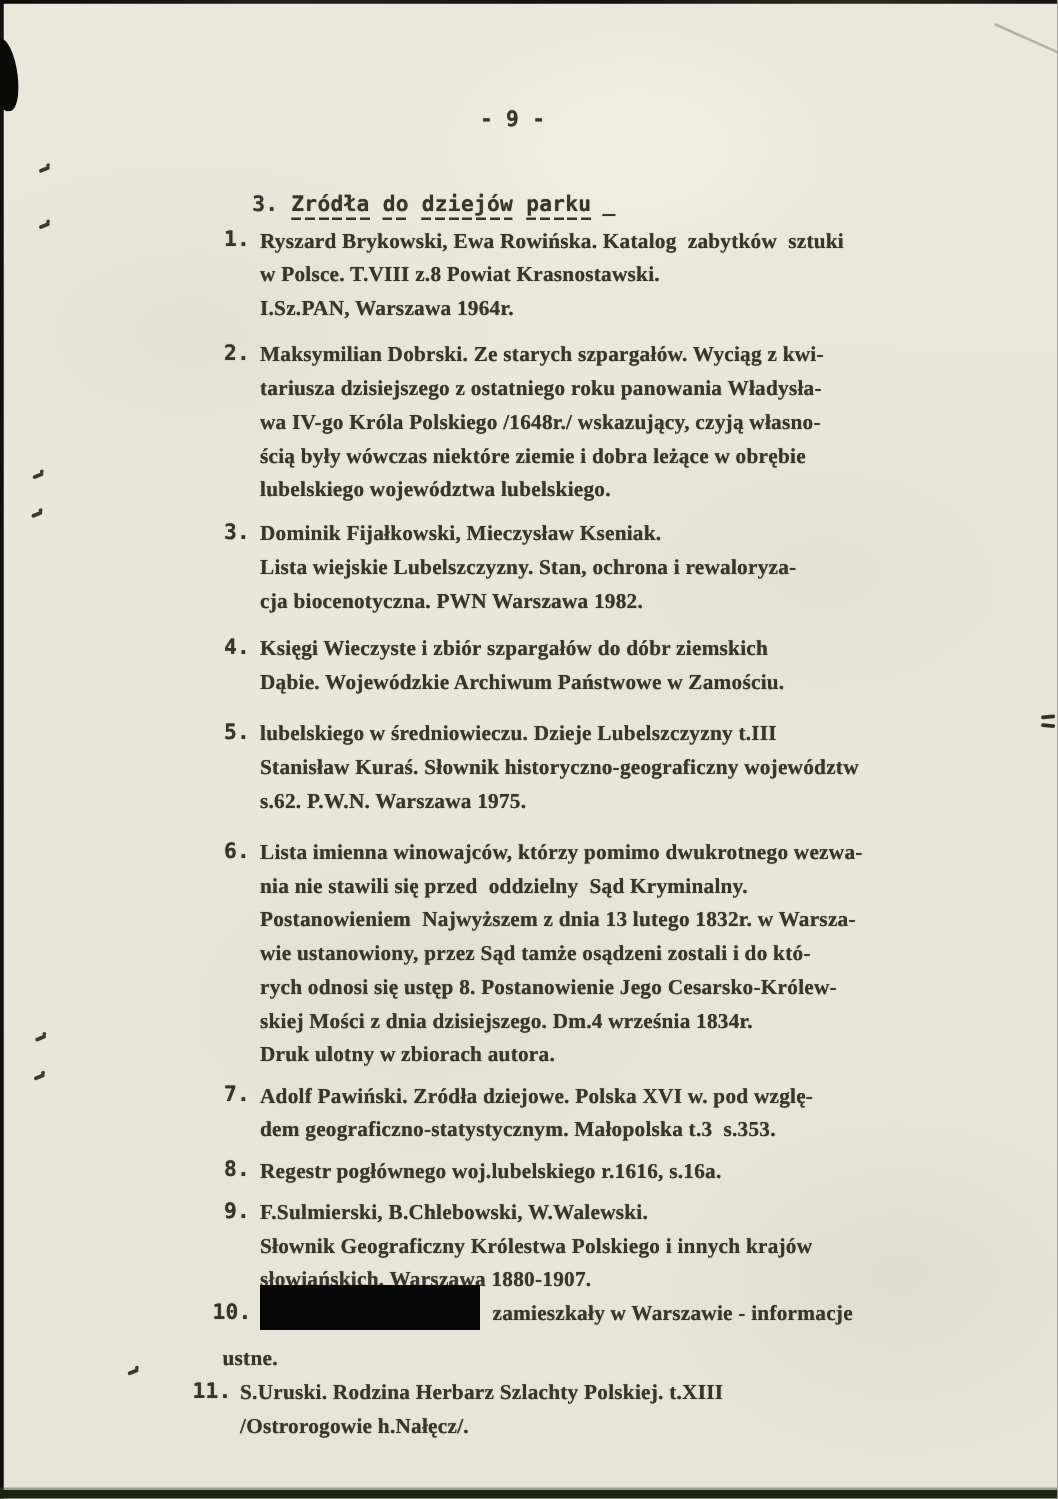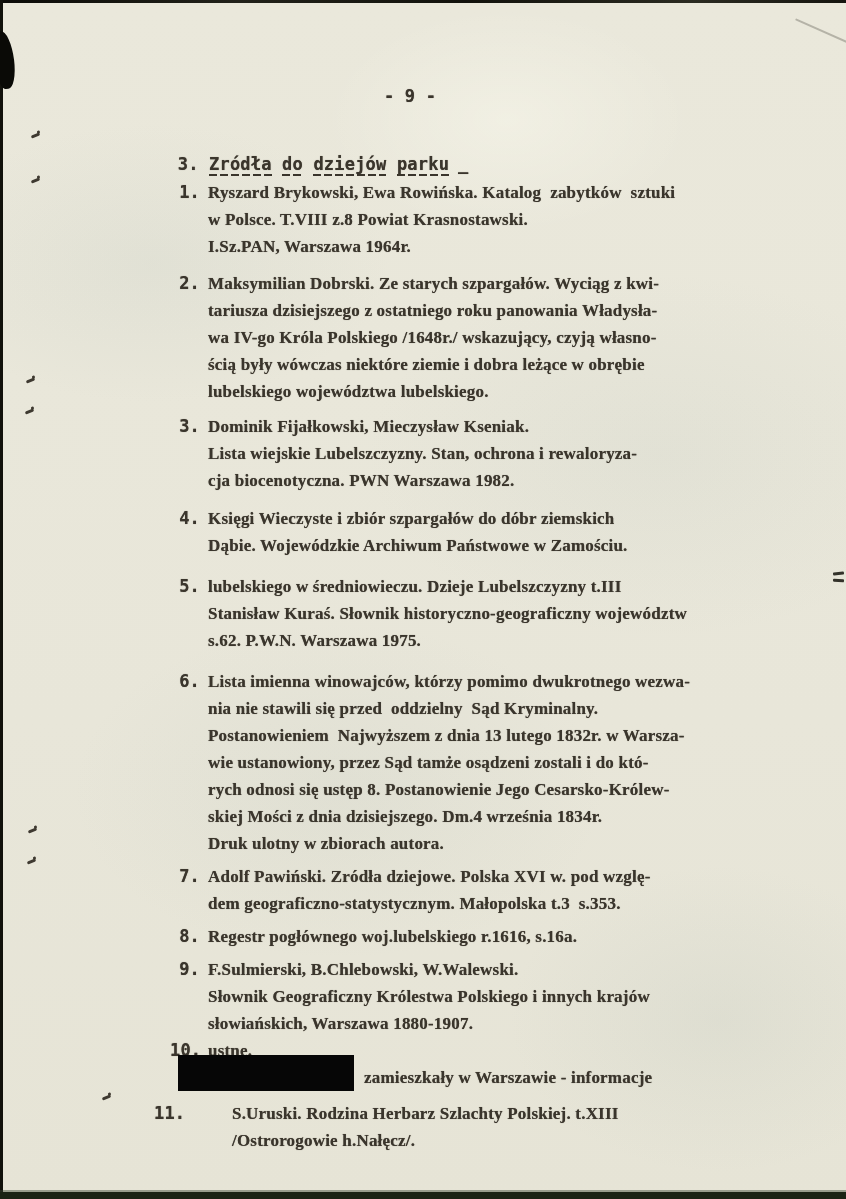--- a/index.html
+++ b/index.html
@@ -35,34 +35,34 @@
     background:rgba(128,126,115,0.5);transform:rotate(24deg);border-radius:2px;}
   .edge-mark{position:absolute;left:833px;top:571px;width:12px;height:14px;}
   .edge-mark i{position:absolute;left:0;width:11px;height:3px;background:#33322a;border-radius:1px;display:block;}
   .edge-mark i:nth-child(1){top:1px;transform:rotate(-6deg);}
   .edge-mark i:nth-child(2){top:8px;transform:rotate(4deg);}
   .speck{position:absolute;width:9px;height:3px;background:#3e3930;border-radius:2px;transform:rotate(-22deg);}
   .speck::after{content:"";position:absolute;right:-1px;top:-2px;width:3px;height:3px;background:#3e3930;border-radius:50%;}
 
   
   .pageno{position:absolute;left:384px;top:83px;white-space:pre;}
-  .heading{position:absolute;left:136px;top:124px;white-space:pre;}
+  .heading{position:absolute;left:160px;top:124px;white-space:pre;}
   .heading .uw{
     background-image:repeating-linear-gradient(90deg,#3a352c 0 8px,transparent 8px 11px);
     background-repeat:repeat-x;background-position:0 calc(100% - 1px);background-size:100% 2px;
     padding-bottom:3px;}
   .htrail{margin-left:9px;}
   .list{position:absolute;left:170px;top:179px;width:676px;}
   .item{display:flex;margin-bottom:10px;}
   .item:nth-child(2){margin-bottom:8px;}
   .item:nth-child(3){margin-bottom:11px;}
   .item:nth-child(4),.item:nth-child(5){margin-bottom:14px;}
   .item:nth-child(6),.item:nth-child(7),.item:nth-child(8){margin-bottom:6px;}
   .item:nth-child(9),.item:nth-child(10){margin-bottom:0;}
-  .item:nth-child(11){margin-left:-16px;gap:40px;}
+  .item:nth-child(11){margin-left:-16px;}
   .num{flex:none;width:30px;text-align:right;margin-right:8px;}
   .lines{flex:1;min-width:0;}
   .line{white-space:pre;font-family:Liberation Serif, serif;}
   .item:nth-child(10) .line:nth-child(2){margin-left:-30px;}
   .redaction{display:inline-block;width:176px;height:36px;background:#060606;
     vertical-align:top;position:relative;top:-9px;margin-right:10px;}
 </style>
 </head>
 <body>
 
@@ -162,22 +162,22 @@
         <span class="num">9.</span>
         <div class="lines">
           <div class="line">F.Sulmierski, B.Chlebowski, W.Walewski.</div>
           <div class="line">Słownik Geograficzny Królestwa Polskiego i innych krajów</div>
           <div class="line">słowiańskich, Warszawa 1880-1907.</div>
         </div>
       </div>
       <div class="item">
         <span class="num">10.</span>
         <div class="lines">
+          <div class="line"><span class="redaction"></span><span>zamieszkały w Warszawie - informacje</span></div>
           <div class="line">ustne.</div>
-          <div class="line"><span class="redaction"></span><span>zamieszkały w Warszawie - informacje</span></div>
         </div>
       </div>
       <div class="item">
         <span class="num">11.</span>
         <div class="lines">
           <div class="line">S.Uruski. Rodzina Herbarz Szlachty Polskiej. t.XIII</div>
           <div class="line">/Ostrorogowie h.Nałęcz/.</div>
         </div>
       </div>
     </div>

